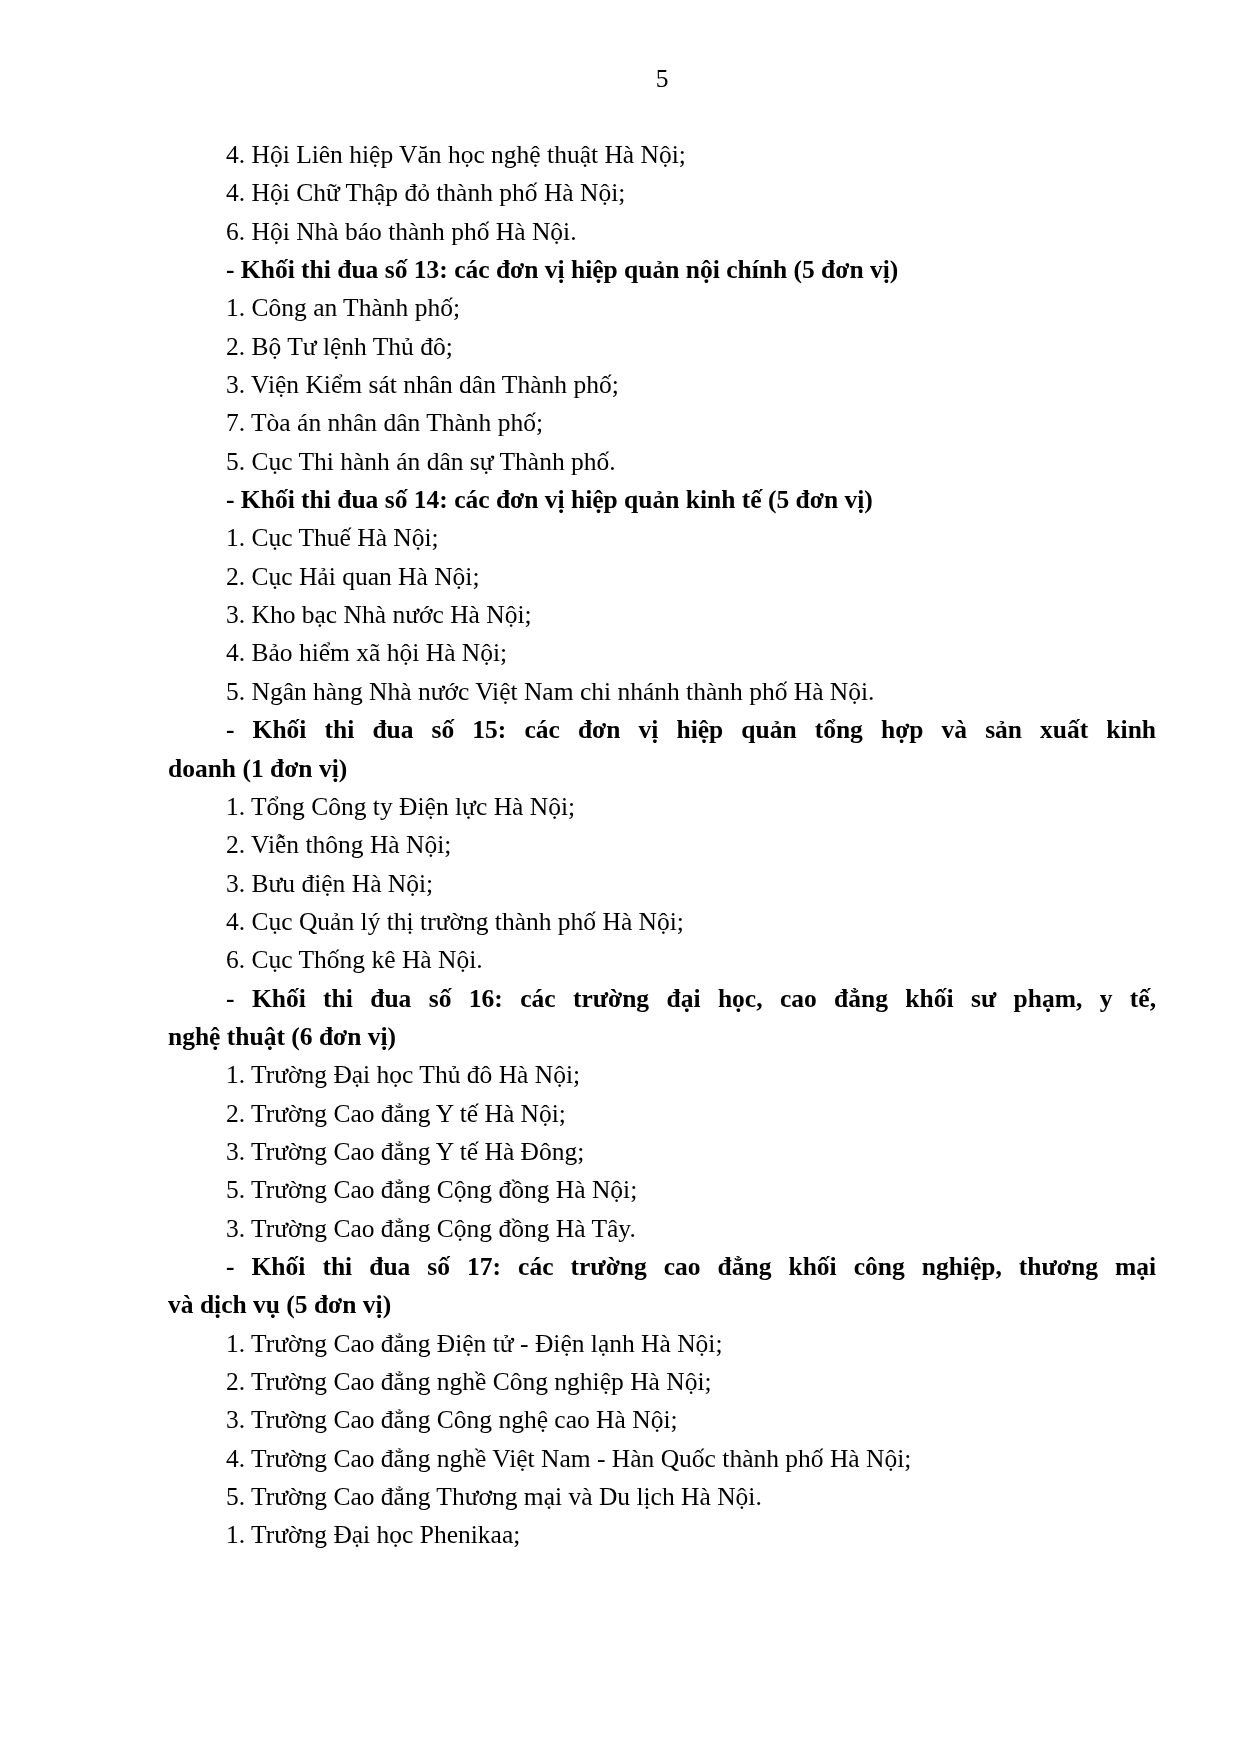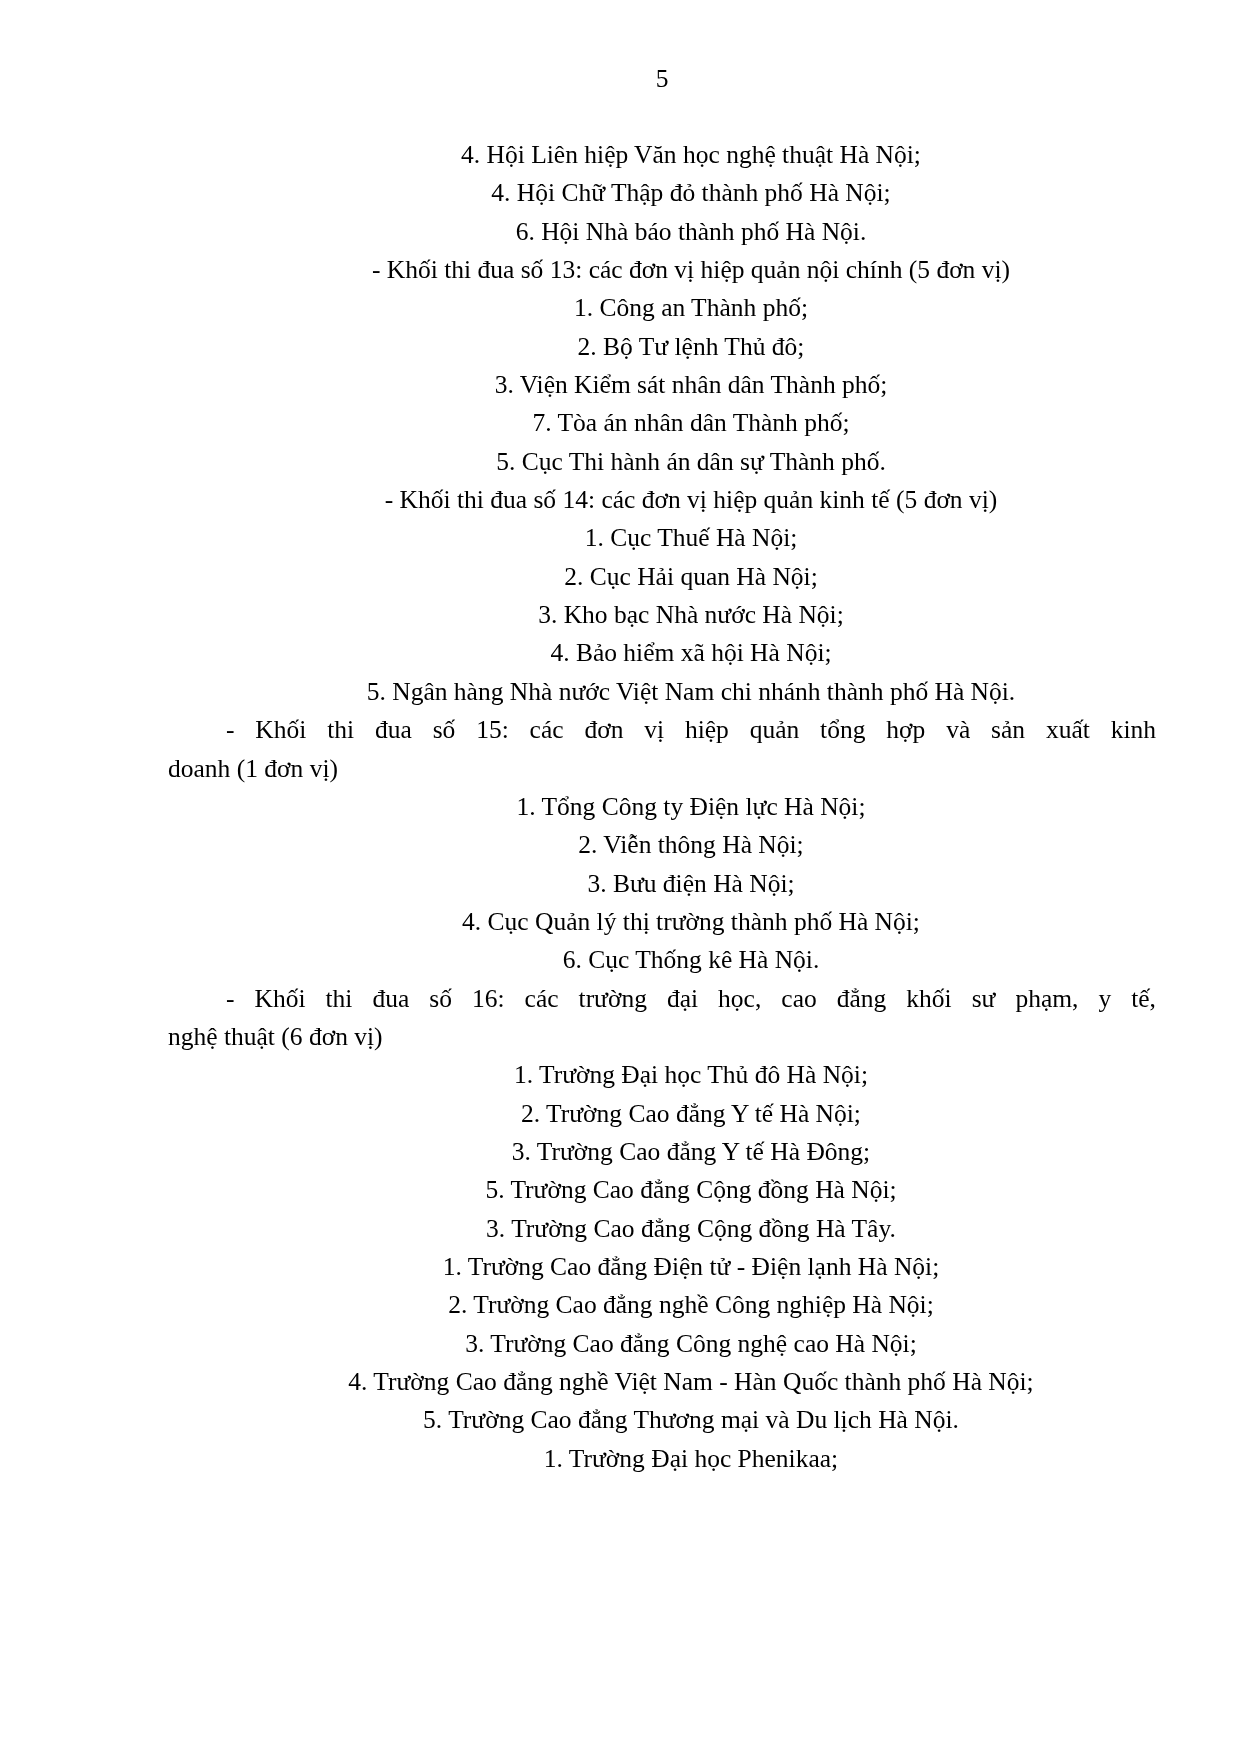--- a/index.html
+++ b/index.html
@@ -21,23 +21,23 @@
     text-align: center;
     line-height: 38px;
   }
   .doc-body {
     position: absolute;
     top: 136px;
     left: 168px;
     width: 988px;
   }
   .para { margin: 0; padding: 0; }
-  .para.heading { font-weight: 400; }
+  .para.heading { font-weight: 700; }
   .line { line-height: 38.34px; white-space: normal; }
-  .line.first { text-indent: 58px; text-align: center; }
+  .line.first { text-indent: 58px; }
   
   .line.stretch { text-align: justify; text-align-last: justify; }
 </style>
 </head>
 <body>
 
 <div class="page" style="background: rgb(255, 255, 255); color: rgb(0, 0, 0);">
   <div class="page-number">5</div>
   <div class="doc-body" id="doc-body">
       <div class="para item">
@@ -116,20 +116,24 @@
       </div>
       <div class="para item">
         <div class="line first">3. Trường Cao đẳng Y tế Hà Đông;</div>
       </div>
       <div class="para item">
         <div class="line first">5. Trường Cao đẳng Cộng đồng Hà Nội;</div>
       </div>
       <div class="para item">
         <div class="line first">3. Trường Cao đẳng Cộng đồng Hà Tây.</div>
       </div>
+      <div class="para heading">
+        <div class="line first stretch">- Khối thi đua số 17: các trường cao đẳng khối công nghiệp, thương mại</div>
+        <div class="line">và dịch vụ (5 đơn vị)</div>
+      </div>
       <div class="para item">
         <div class="line first">1. Trường Cao đẳng Điện tử - Điện lạnh Hà Nội;</div>
       </div>
       <div class="para item">
         <div class="line first">2. Trường Cao đẳng nghề Công nghiệp Hà Nội;</div>
       </div>
       <div class="para item">
         <div class="line first">3. Trường Cao đẳng Công nghệ cao Hà Nội;</div>
       </div>
       <div class="para item">

